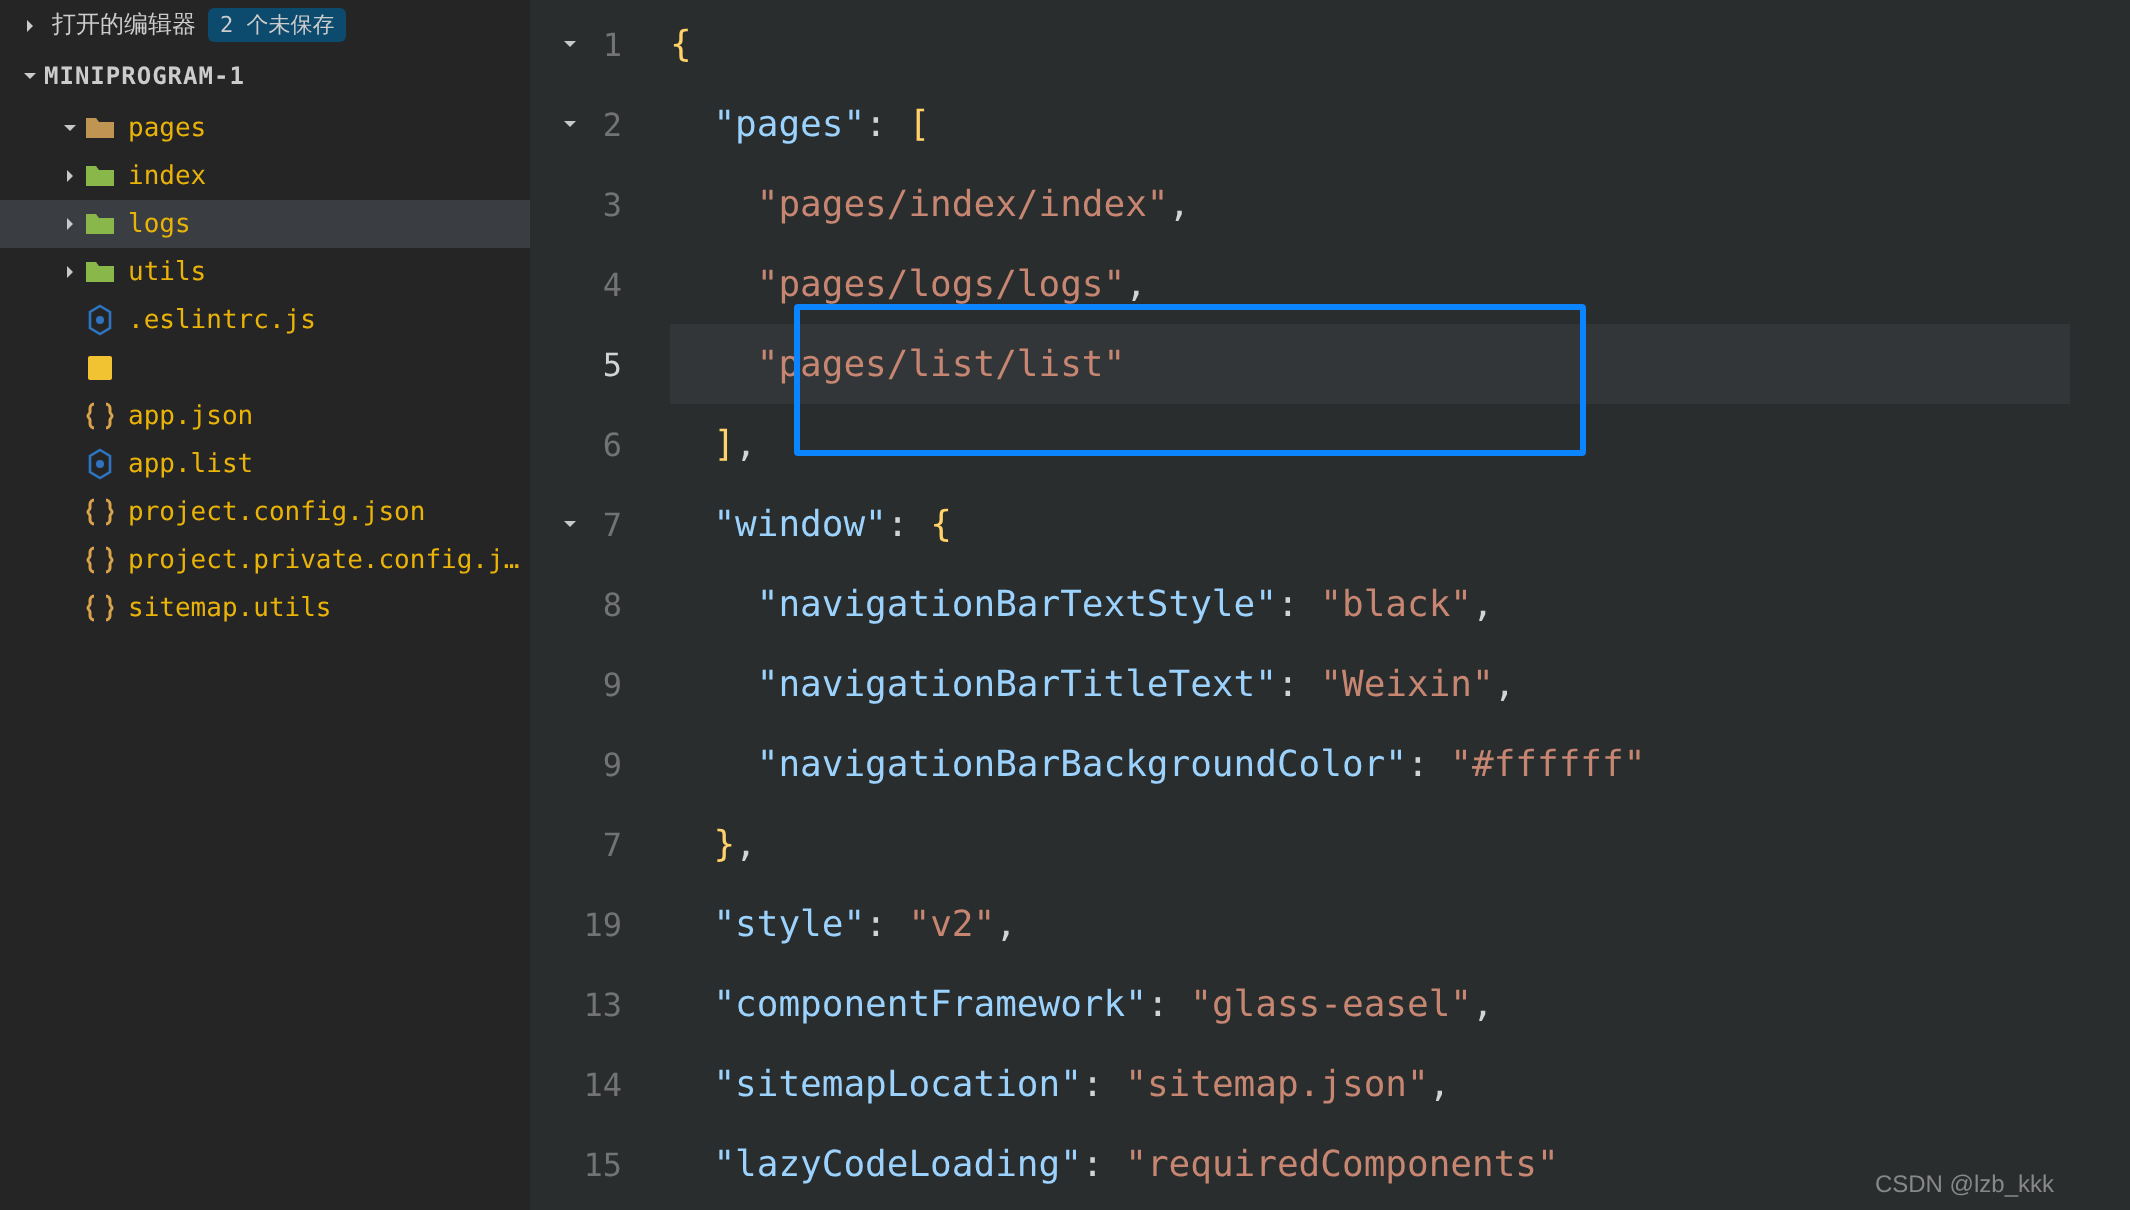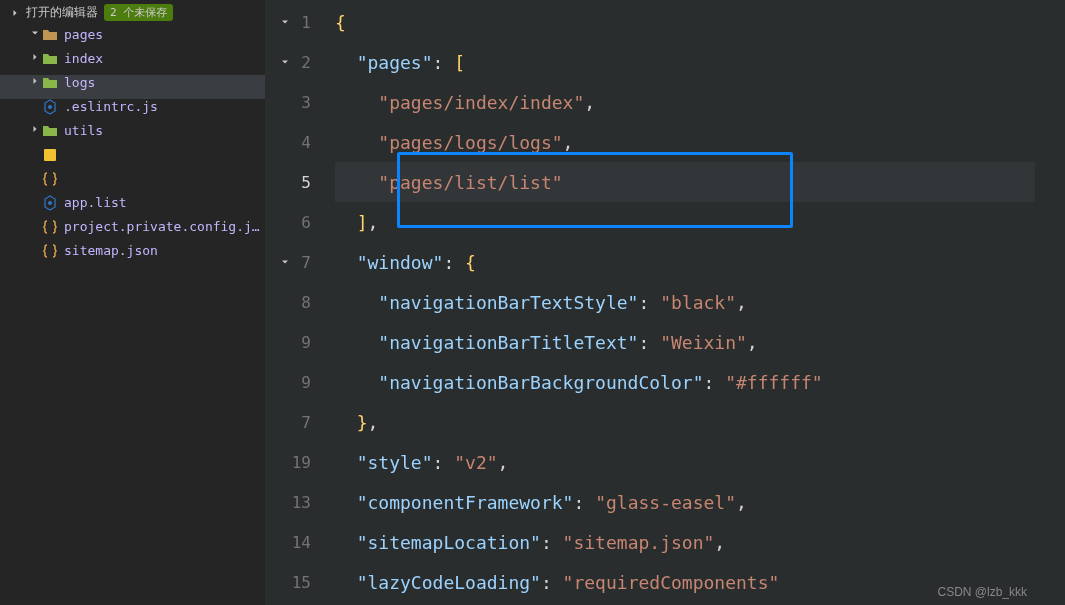--- a/index.html
+++ b/index.html
@@ -1,25 +1,25 @@
 <!DOCTYPE html>
 <html><head>
 <meta charset="utf-8">
 <style>
 html,body{margin:0;padding:0;height:100%;background:#2a2d2e;font-family:"Consolas","Menlo","Monaco","Microsoft YaHei",monospace;color:#ccc;overflow:hidden}
 .app{display:flex;height:605px;width:1035px}
 .sidebar{width:265px;background:#252526;display:flex;flex-direction:column;font-size:13px}
 .sb-head{display:flex;align-items:center;height:25px;padding-left:8px;color:#ccc;font-size:12px}
 .sb-head .chev{width:14px;display:inline-flex;justify-content:center;color:#ccc}
 .sb-head .lbl{margin-left:4px}
-.badge{background:#4d7c0f;color:#ccc;padding:1px 6px;border-radius:3px;margin-left:6px;font-size:11px}
+.badge{background:#0c4a6e;color:#ccc;padding:1px 6px;border-radius:3px;margin-left:6px;font-size:11px}
 .proj{display:flex;align-items:center;height:25px;padding-left:8px;font-weight:600;color:#ccc;font-size:12px;letter-spacing:.5px}
 .proj .chev{width:14px;display:inline-flex;justify-content:center}
 .tree{padding-top:2px}
-.row{display:flex;height:24px;color:#c4b5fd;cursor:pointer}
+.row{display:flex;align-items:center;height:24px;color:#eab308;cursor:pointer}
 .row.sel{background:#3a3d41}
 .tw{width:14px;display:inline-flex;justify-content:center;color:#c8c8c8}
 .tw.none{visibility:hidden}
 .ico{width:16px;height:16px;display:inline-flex;align-items:center;justify-content:center;margin-right:6px}
 .txt{white-space:nowrap;overflow:hidden;text-overflow:ellipsis;flex:1}
 .i0{padding-left:28px}.i1{padding-left:28px}
 .editor{flex:1;display:flex;background:#2a2d2e;position:relative}
 .fold-col{position:absolute;left:0;top:0;bottom:0;width:30px}
 .fold{position:absolute;left:12px;width:16px;height:16px;display:flex;align-items:center;justify-content:center;color:#c8c8c8;cursor:pointer}
 .gutter{width:70px;padding-top:2px}
@@ -44,20 +44,28 @@
   <div class="sidebar">
     <div class="sb-head">
       <span class="chev">
         <svg class="chevron" viewBox="0 0 16 16">
             <path fill="#ccc" d="M6 4l4 4-4 4z"></path>
           </svg>
       </span>
       <span class="lbl">打开的编辑器</span>
       <span class="badge">2 个未保存</span>
     </div>
+    <div class="proj">
+      <span class="chev">
+        <svg class="chevron" viewBox="0 0 16 16">
+            <path fill="#ccc" d="M4 6l4 4 4-4z"></path>
+          </svg>
+      </span>
+      <span>MINIPROGRAM-1</span>
+    </div>
     <div class="tree" id="tree">
         <div class="row i0">
           <span class="tw ">
             <svg class="chevron" viewBox="0 0 16 16">
               <path fill="#c8c8c8" d="M4 6l4 4 4-4z"></path>
             </svg>
           </span>
           <span class="ico">
             <svg class="folder-o" width="16" height="16">
               <use href="#sym-folder"></use>
@@ -84,84 +92,94 @@
               <path fill="#c8c8c8" d="M6 4l4 4-4 4z"></path>
             </svg>
           </span>
           <span class="ico">
             <svg class="folder-g" width="16" height="16">
               <use href="#sym-folder"></use>
             </svg>
           </span>
           <span class="txt">logs</span>
         </div>
+        <div class="row i0">
+          <span class="tw ">
+            <svg class="chevron" viewBox="0 0 16 16">
+              <path fill="#c8c8c8" d="M6 4l4 4-4 4z"></path>
+            </svg>
+          </span>
+          <span class="ico">
+            <svg class="folder-g" width="16" height="16">
+              <use href="#sym-folder"></use>
+            </svg>
+          </span>
+          <span class="txt">utils</span>
+        </div>
         <div class="row i1">
           <span class="tw none"></span>
           <span class="ico">
             <svg width="16" height="16">
               <use href="#sym-file-wxss"></use>
             </svg>
           </span>
           <span class="txt">.eslintrc.js</span>
         </div>
-        <div class="row i0">
-          <span class="tw ">
-            <svg class="chevron" viewBox="0 0 16 16">
-              <path fill="#c8c8c8" d="M6 4l4 4-4 4z"></path>
-            </svg>
-          </span>
-          <span class="ico">
-            <svg class="folder-g" width="16" height="16">
-              <use href="#sym-folder"></use>
-            </svg>
-          </span>
-          <span class="txt">utils</span>
-        </div>
         <div class="row i1">
           <span class="tw none"></span>
           <span class="ico">
             <svg style="fill:#f1c232" width="16" height="16">
               <use href="#sym-file-js"></use>
             </svg>
           </span>
         </div>
         <div class="row i1">
           <span class="tw none"></span>
           <span class="ico">
             <svg style="color:#d9a34b" width="16" height="16">
               <use href="#sym-file-json"></use>
             </svg>
           </span>
+          <span class="txt">app.json</span>
         </div>
         <div class="row i1">
           <span class="tw none"></span>
           <span class="ico">
             <svg width="16" height="16">
               <use href="#sym-file-wxss"></use>
             </svg>
           </span>
           <span class="txt">app.list</span>
         </div>
         <div class="row i1">
           <span class="tw none"></span>
           <span class="ico">
             <svg style="color:#d9a34b" width="16" height="16">
               <use href="#sym-file-json"></use>
             </svg>
           </span>
+          <span class="txt">project.config.json</span>
+        </div>
+        <div class="row i1">
+          <span class="tw none"></span>
+          <span class="ico">
+            <svg style="color:#d9a34b" width="16" height="16">
+              <use href="#sym-file-json"></use>
+            </svg>
+          </span>
           <span class="txt">project.private.config.js...</span>
         </div>
         <div class="row i1">
           <span class="tw none"></span>
           <span class="ico">
             <svg style="color:#d9a34b" width="16" height="16">
               <use href="#sym-file-json"></use>
             </svg>
           </span>
-          <span class="txt">sitemap.json</span>
+          <span class="txt">sitemap.utils</span>
         </div>
       </div>
   </div>
 
   <div class="editor">
     <div class="fold-col" id="fold-col">
         <div class="fold" style="top: 14px;">
           <svg class="chevron" viewBox="0 0 16 16">
             <path fill="#c8c8c8" d="M4 6l4 4 4-4z"></path>
           </svg>

